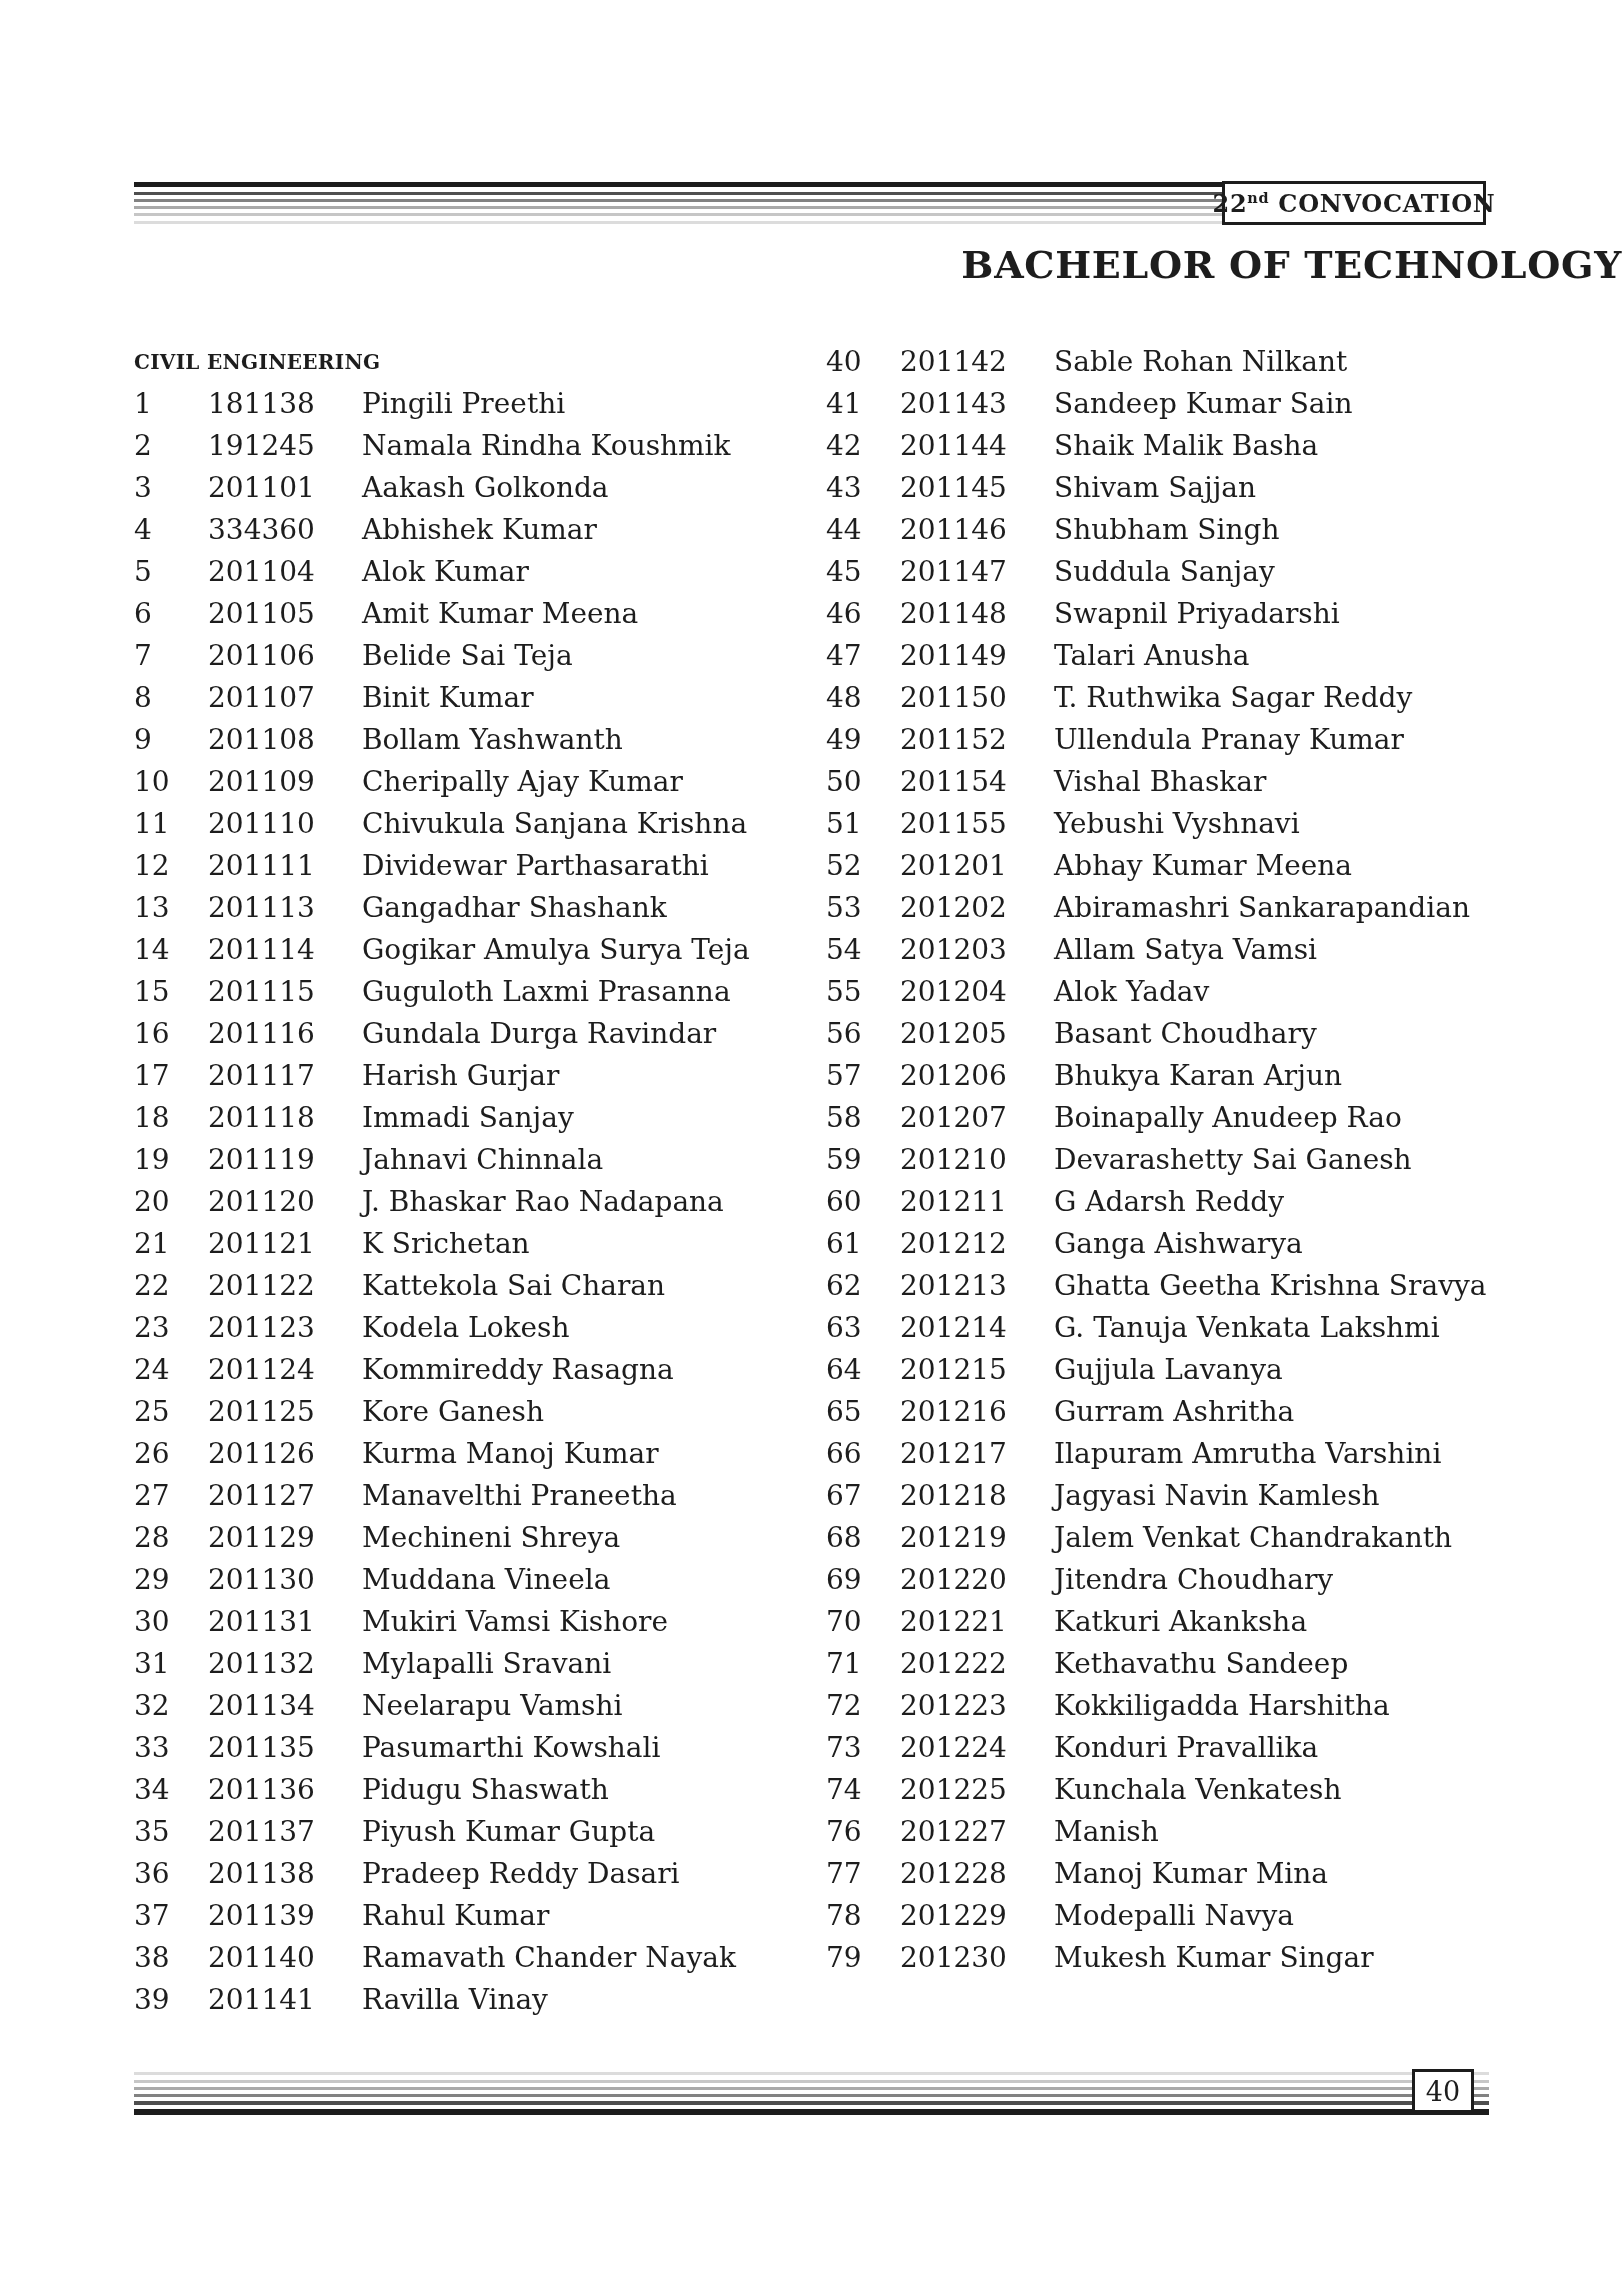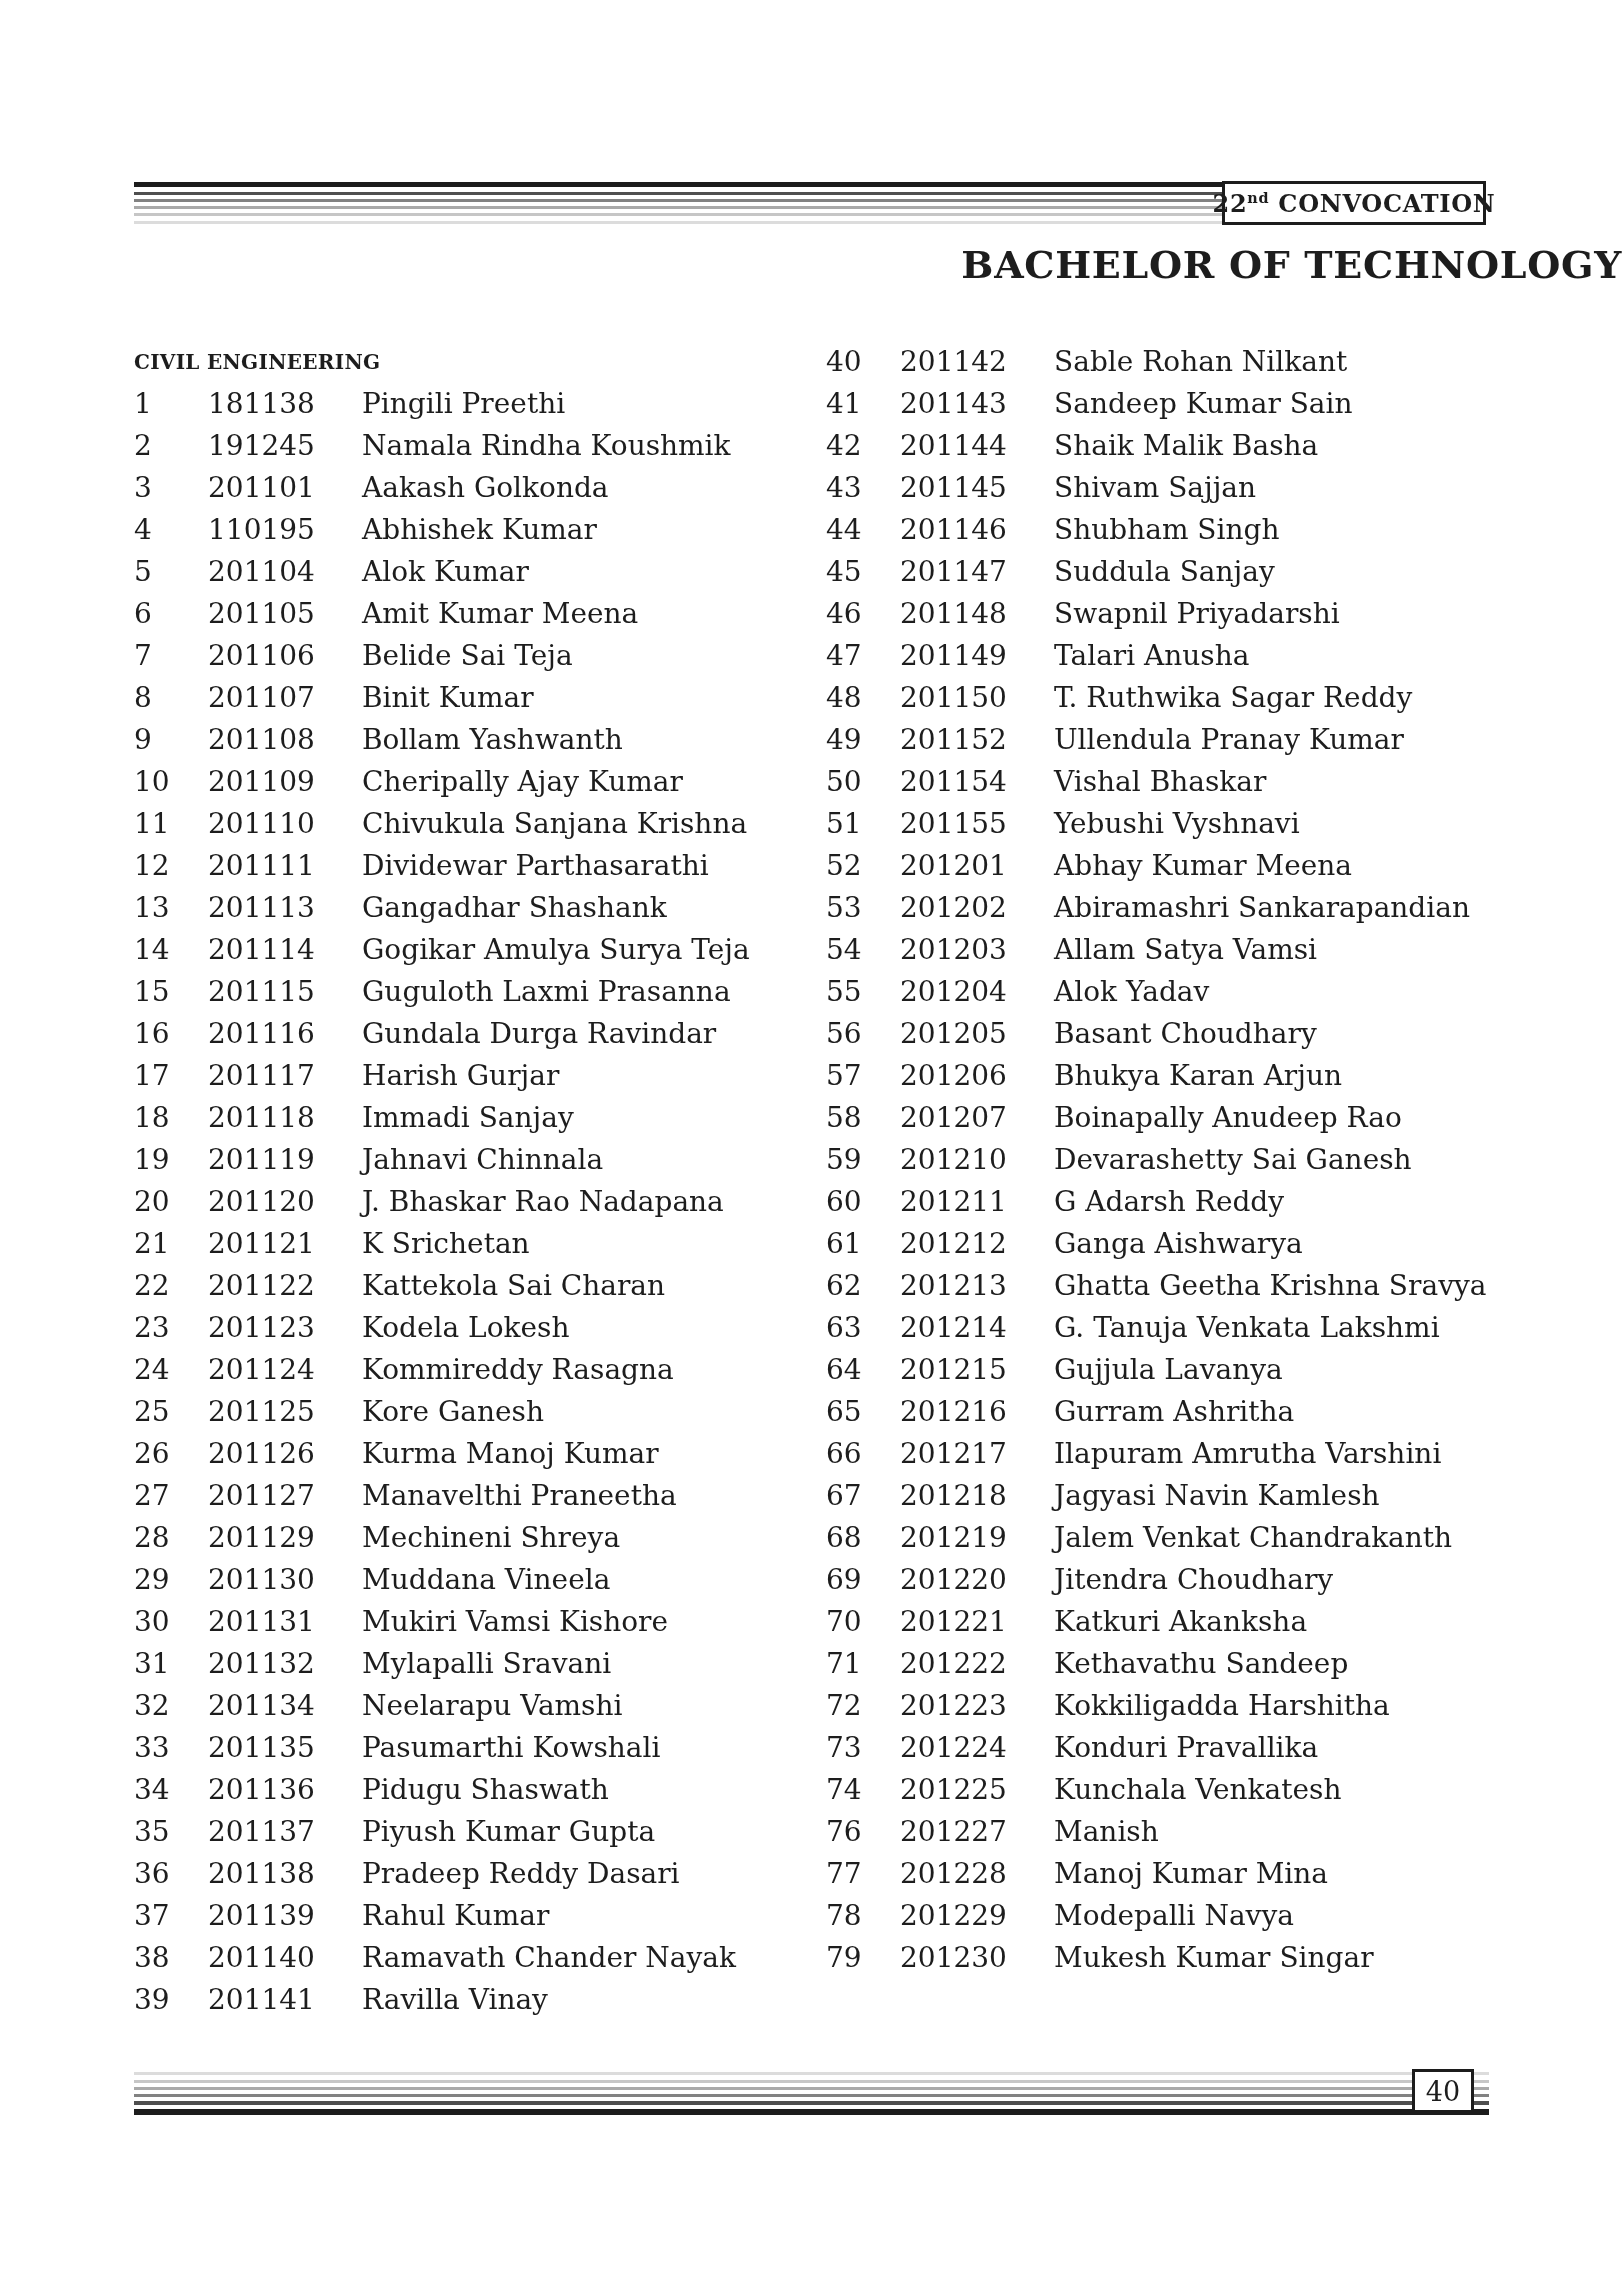--- a/index.html
+++ b/index.html
@@ -97,21 +97,21 @@
           <span class="cell">191245</span>
           <span class="cell">Namala Rindha Koushmik</span>
         </div>
         <div class="slot row">
           <span class="cell">3</span>
           <span class="cell">201101</span>
           <span class="cell">Aakash Golkonda</span>
         </div>
         <div class="slot row">
           <span class="cell">4</span>
-          <span class="cell">110195</span>
+          <span class="cell">334360</span>
           <span class="cell">Abhishek Kumar</span>
         </div>
         <div class="slot row">
           <span class="cell">5</span>
           <span class="cell">201104</span>
           <span class="cell">Alok Kumar</span>
         </div>
         <div class="slot row">
           <span class="cell">6</span>
           <span class="cell">201105</span>

